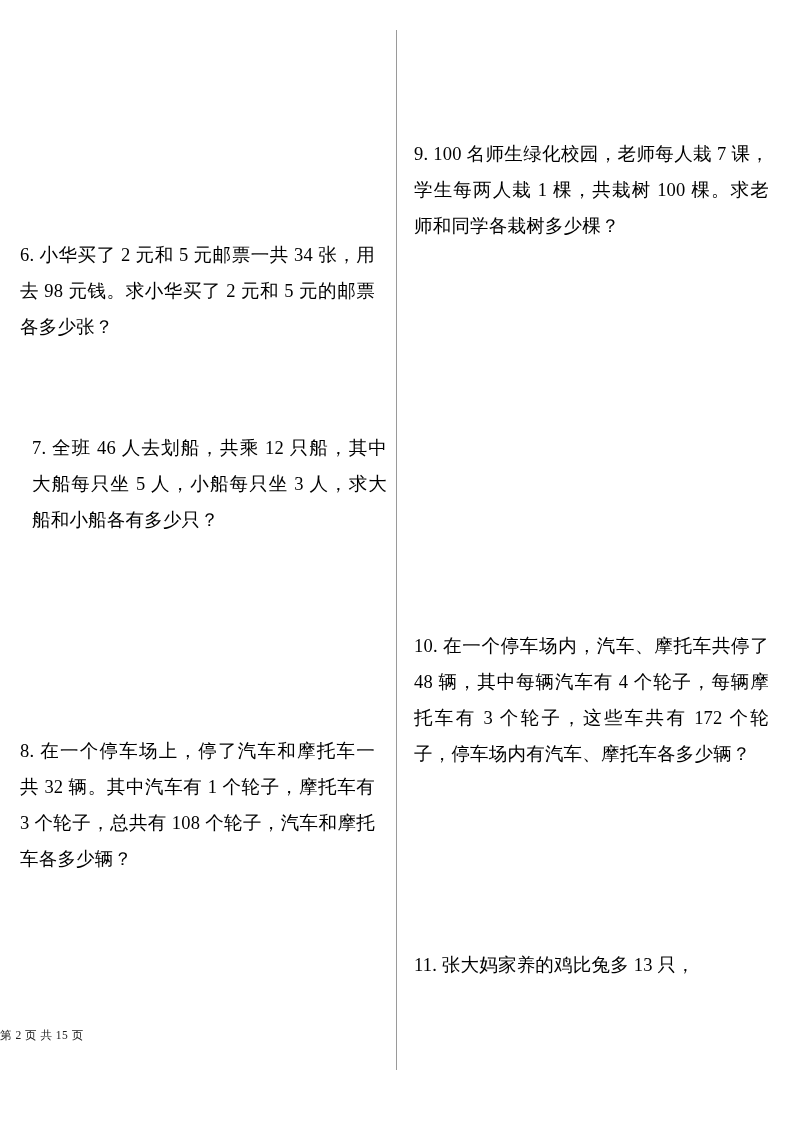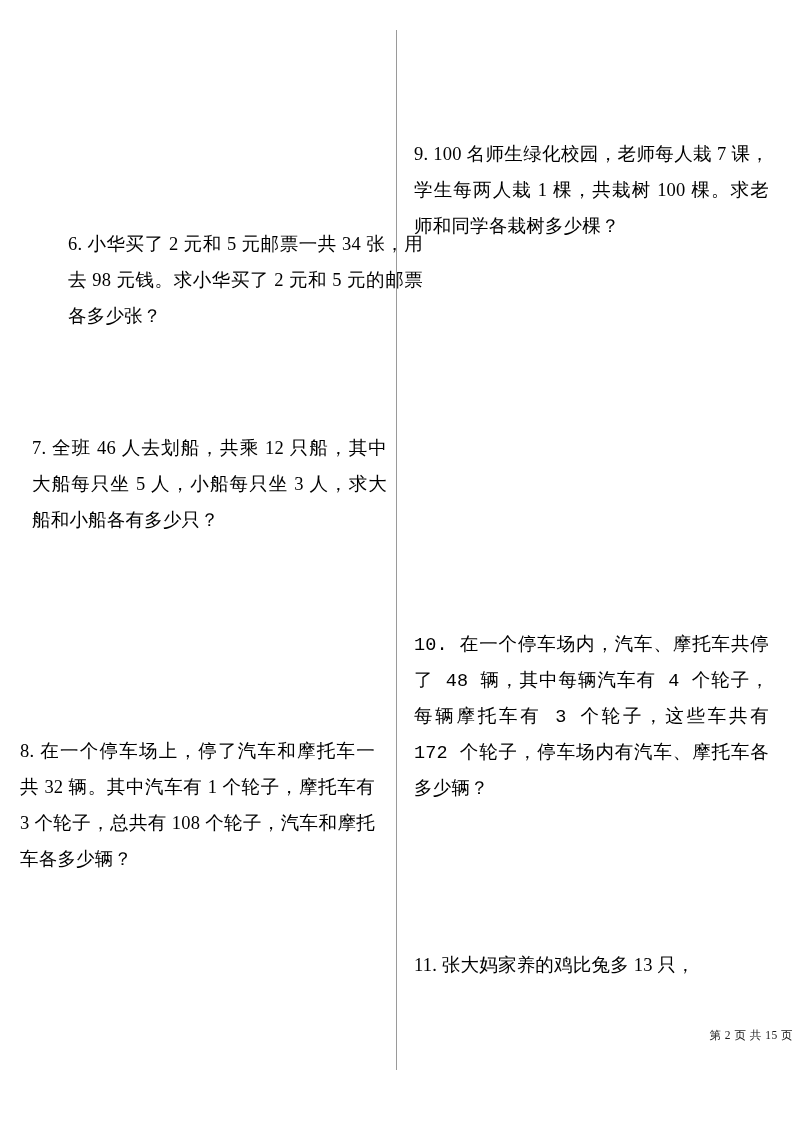--- a/index.html
+++ b/index.html
@@ -42,34 +42,34 @@
   .qblock {
     position: absolute;
     width: 355px;
     font-size: 18.5px;
     line-height: 1.95;
     letter-spacing: 0.2px;
     text-align: justify;
     text-justify: inter-ideograph;
   }
   
-  #q6 { top: 226px; margin-left: 48px; }
+  #q6 { top: 237px; }
   #q7 { top: 430px; margin-left: 12px; }
   #q8 { top: 733px; }
   
   #q9  { top: 136px; }
-  #q10 { top: 628px; font-family: Liberation Mono, monospace; }
+  #q10 { top: 628px; }
   #q11 { top: 947px; }
 
   .footer {
     position: absolute;
     left: 0;
     top: 1028px;
     width: 793px;
-    text-align: right;
+    text-align: left;
     font-size: 11.5px;
     color: #1a1a1a;
     font-family: "Liberation Serif", "DejaVu Serif", serif;
     letter-spacing: 0.5px;
   }
   .footer span { display: inline; }
 </style>
 </head>
 <body>
 

